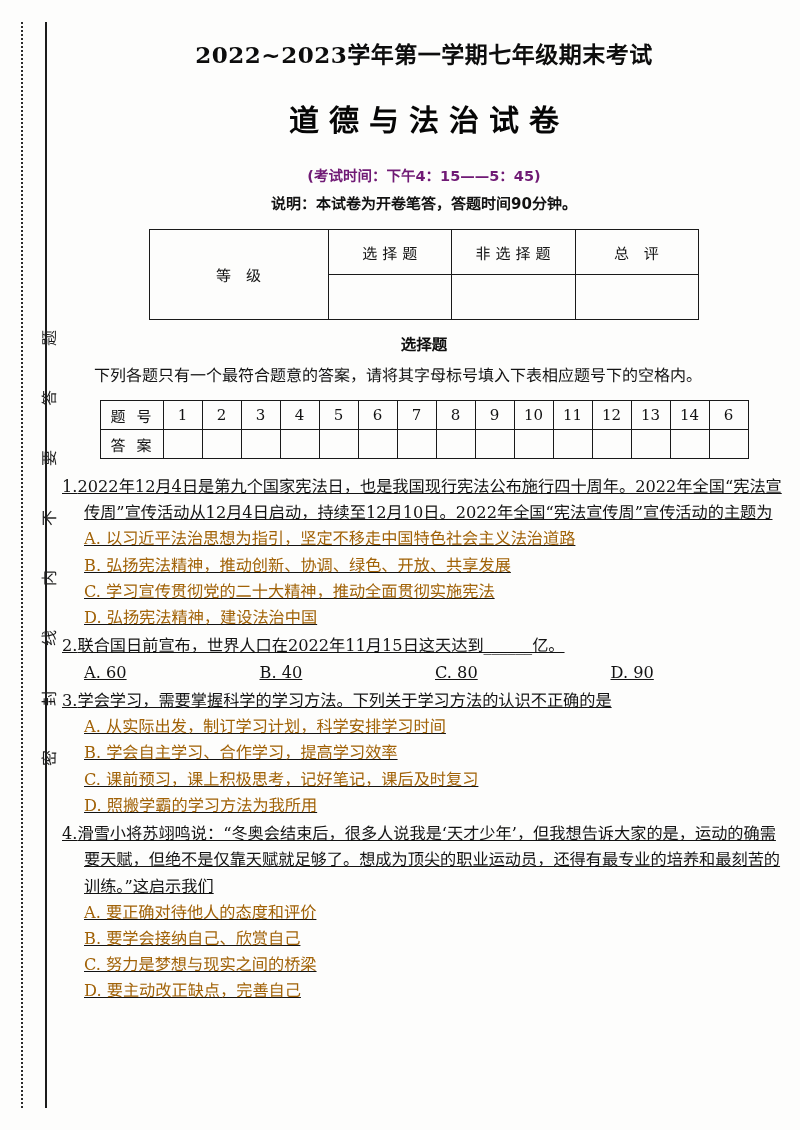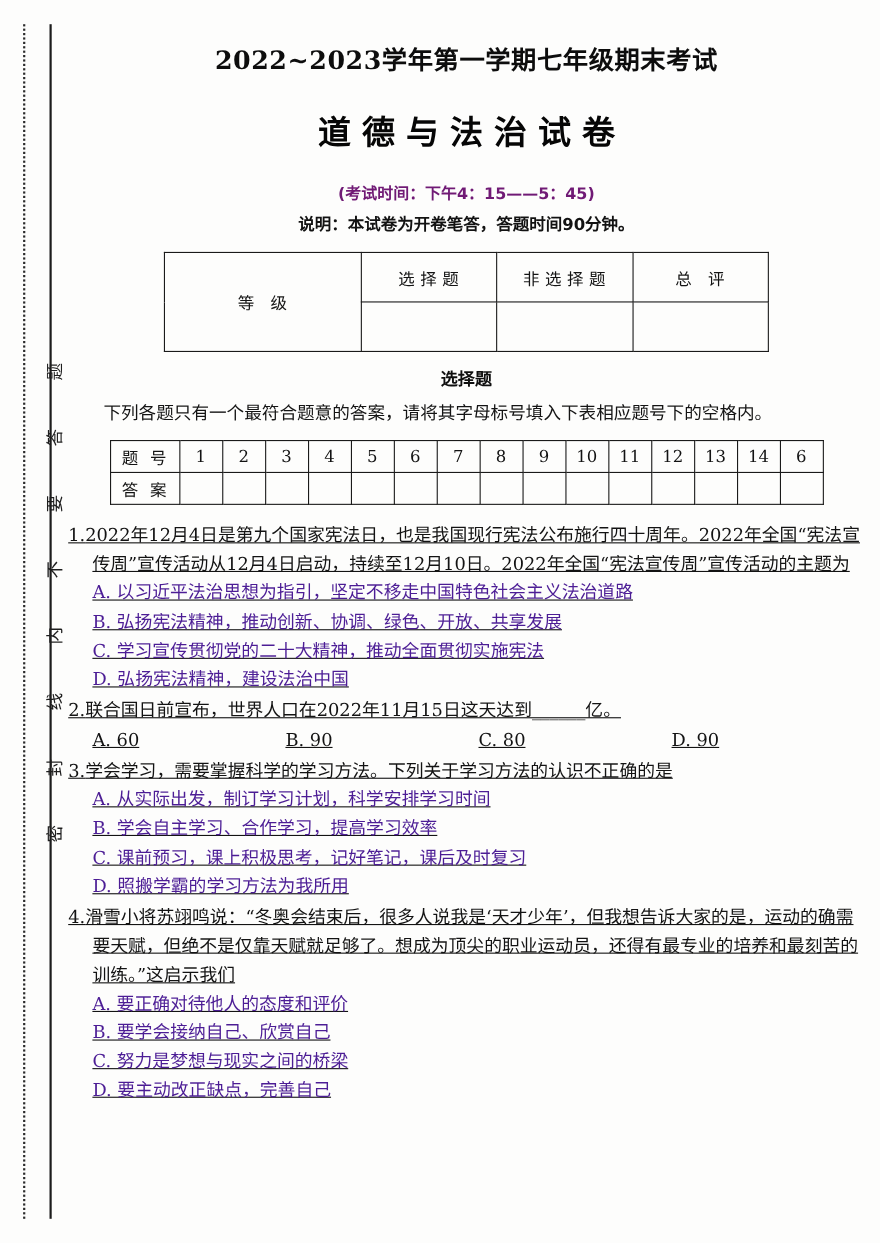--- a/index.html
+++ b/index.html
@@ -191,21 +191,21 @@
     padding-left: 22px;
     text-indent: -22px;
   }
   .opt-list { margin-top: 0; }
   .opt {
     padding-left: 38px;
     text-indent: -16px;
     font-family: "DejaVu Serif", "Liberation Serif", serif;
     font-size: 16.2px;
     line-height: 1.62;
-    color: #4c1d95;
+    color: #a16207;
   }
   .opt-row {
     display: flex;
     padding-left: 22px;
     font-size: 16.2px;
     line-height: 1.62;
     color: #131313;
   }
   .opt-row > div { width: 25%; }
 
@@ -326,21 +326,21 @@
           <div class="opt">D. 弘扬宪法精神，建设法治中国</div>
         </div>
       </div>
 
       <div class="q">
         <div class="q-stem">
           <span>2.</span><span>联合国日前宣布，世界人口在2022年11月15日这天达到______亿。</span>
         </div>
         <div class="opt-row">
           <div>A. 60</div>
-          <div>B. 90</div>
+          <div>B. 40</div>
           <div>C. 80</div>
           <div>D. 90</div>
         </div>
       </div>
 
       <div class="q">
         <div class="q-stem">
           <span>3.</span><span>学会学习，需要掌握科学的学习方法。下列关于学习方法的认识不正确的是</span>
         </div>
         <div class="opt-list">

